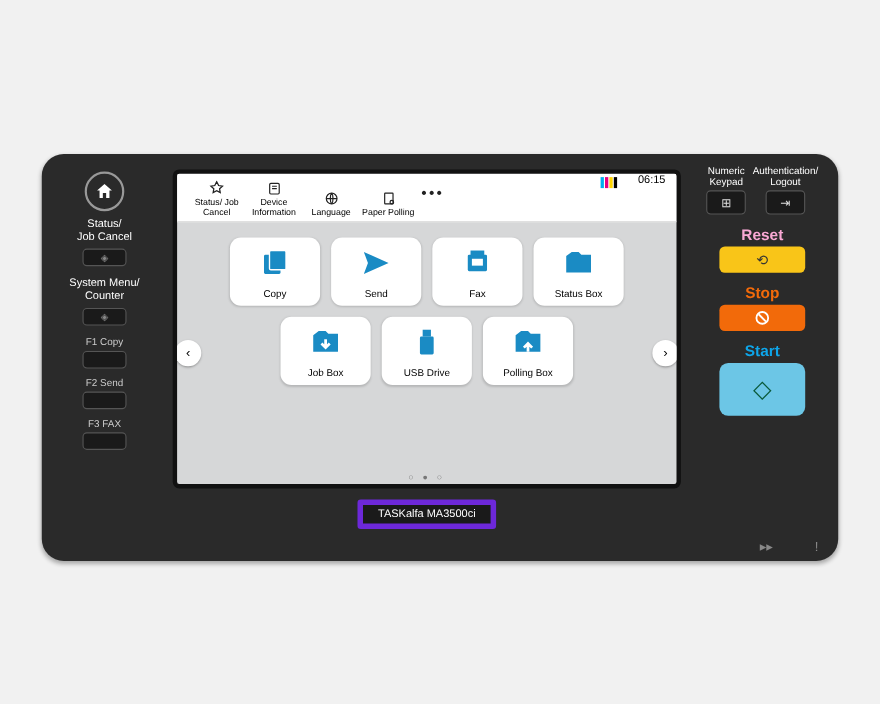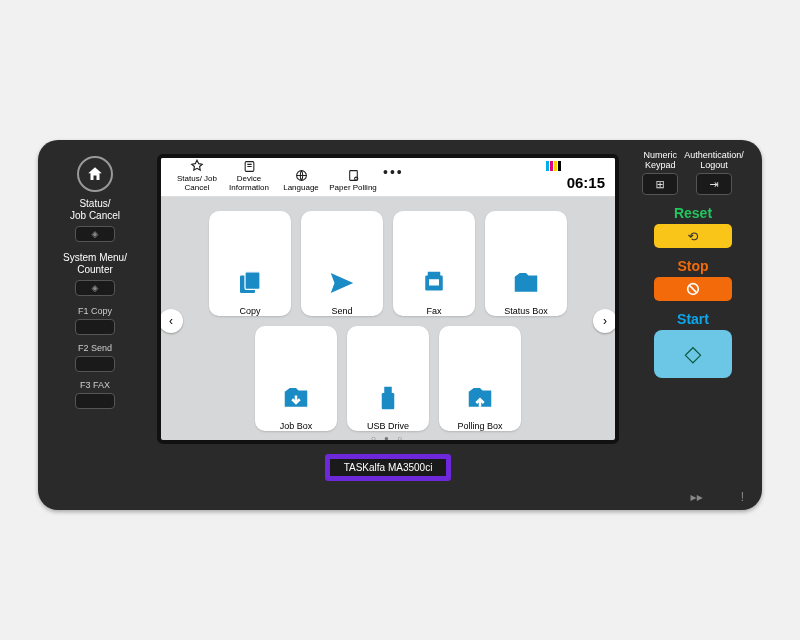--- a/index.html
+++ b/index.html
@@ -13,29 +13,29 @@
   .left-col { width: 110px; padding: 16px 8px 16px 12px; color: #fff; font-size: 10px; text-align: center; }
   .home-btn { width: 36px; height: 36px; border: 2px solid #999; border-radius: 50%; margin: 0 auto 6px; display:flex; align-items:center; justify-content:center; background:#2a2a2a; }
   .lbl { font-size: 10px; line-height: 12px; margin-bottom: 4px; white-space: pre-line; }
   .pill { width: 40px; height: 16px; background:#1a1a1a; border:1px solid #555; border-radius:4px; margin:0 auto 10px; display:flex; align-items:center; justify-content:center; font-size:9px; color:#888;}
   .fkeys { margin-top: 4px;}
   .fk-lbl { font-size: 9px; color:#ccc; margin-bottom:3px;}
   .fk { width: 40px; height:16px; background:#1a1a1a; border:1px solid #555; border-radius:4px; margin:0 auto 8px;}
   .screen-wrap { flex:1; padding: 14px 6px 6px 6px; display:flex; flex-direction:column; align-items:center; }
   .screen { width: 462px; height: 290px; background:#d6d7d8; border-radius:6px; border: 4px solid #111; display:flex; flex-direction:column; overflow:hidden;}
   .statusbar { height: 44px; background:#fff; border-bottom:1px solid #ddd; display:flex; align-items:flex-end; padding: 0 10px 4px 10px; position:relative;}
-  .clock { position:absolute; right:10px; top:16px; font-size:15px; font-weight:bold;}
+  .clock { position:absolute; right:10px; top:0; font-size:10px; font-weight:normal;}
   .ink { position:absolute; right:54px; top:3px; display:flex; gap:1px;}
   .ink span{ width:3px; height:10px;}
   .sb-item { font-size:8px; text-align:center; width:52px; line-height:9px;}
   .sb-item .ic{ height:16px; display:flex; align-items:center; justify-content:center; font-size:13px; color:#222;}
   .dots3{ font-size:14px; letter-spacing:2px; padding-left:4px; color:#222; align-self:center; margin-bottom:6px;}
   .apps { flex:1; padding: 14px 24px; display:flex; flex-direction:column; gap:10px; position:relative;}
   .approw { display:flex; gap:10px; justify-content:center;}
-  .tile { width:82px; height:105px; background:#fff; border-radius:10px; box-shadow:0 1px 2px rgba(0,0,0,.15); display:flex; flex-direction:column; align-items:center; justify-content:flex-end; font-size:9px; gap:6px;}
+  .tile { width:82px; height:62px; background:#fff; border-radius:10px; box-shadow:0 1px 2px rgba(0,0,0,.15); display:flex; flex-direction:column; align-items:center; justify-content:center; font-size:9px; gap:6px;}
   .tile .ticon{ width:34px; height:34px; display:flex; align-items:center; justify-content:center;}
   .nav-circ{ position:absolute; top:50%; transform:translateY(-50%); width:24px; height:24px; background:#fff; border-radius:50%; box-shadow:0 1px 2px rgba(0,0,0,.3); display:flex; align-items:center; justify-content:center; font-size:12px;}
   .nav-left{ left:-2px;} .nav-right{ right:-2px;}
   .pgdots{ position:absolute; bottom:2px; left:50%; transform:translateX(-50%); font-size:8px; color:#777; letter-spacing:3px;}
   .model { margin-top:10px; background:#1a1a1a; color:#fff; font-size:10px; padding:3px 14px; border-radius:3px; border:5px solid #6d28d9;}
   .right-col { width:134px; padding:10px 10px 12px 6px; color:#fff; font-size:9px; text-align:center; position:relative;}
   .es-lbl{ font-size:10px; margin-bottom:3px; white-space:pre-line;}
   .es-btn{ width:34px; height:18px; background:#999; border-radius:4px; margin:0 auto 8px; display:flex; align-items:center; justify-content:center; color:#333; font-size:11px;}
   .two-col{ display:flex; gap:6px; justify-content:center; margin-bottom:10px;}
   .sub-lbl{ font-size:9px; line-height:10px; height:20px; margin-bottom:3px; white-space:pre-line;}
@@ -213,21 +213,21 @@
           </div>
         </div>
         <div>
           <div class="sub-lbl">Authentication/
 Logout</div>
           <div class="small-btn">
             <span>⇥</span>
           </div>
         </div>
       </div>
-      <div class="big-lbl" style="color:#22c55e">Reset</div>
+      <div class="big-lbl" style="color:#f9a8d4">Reset</div>
       <div class="btn-reset">⟲</div>
       <div class="big-lbl" style="color:#f26a0a">Stop</div>
       <div class="btn-stop">
         <svg width="16" height="16" viewBox="0 0 24 24" fill="none" stroke="#fff" stroke-width="2.5">
             <circle cx="12" cy="12" r="8"></circle>
             <line x1="7" y1="7" x2="17" y2="17"></line>
           </svg>
       </div>
       <div class="big-lbl" style="color:#0ea5e9">Start</div>
       <div class="btn-start">

